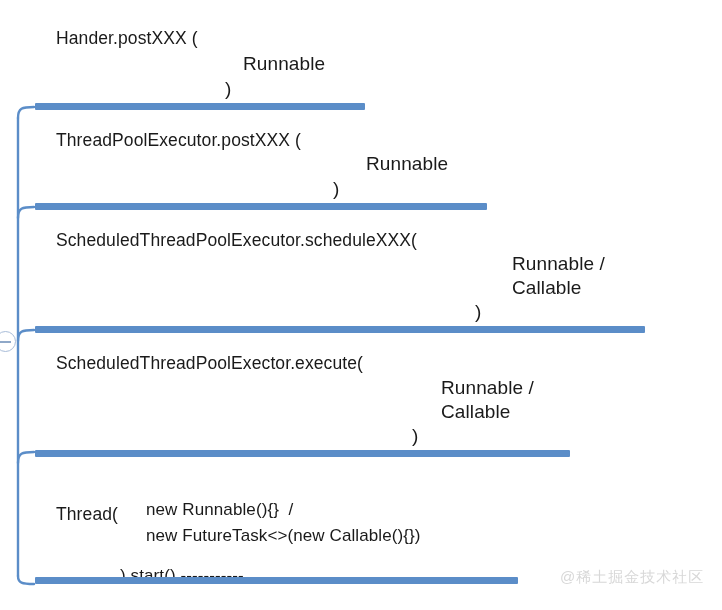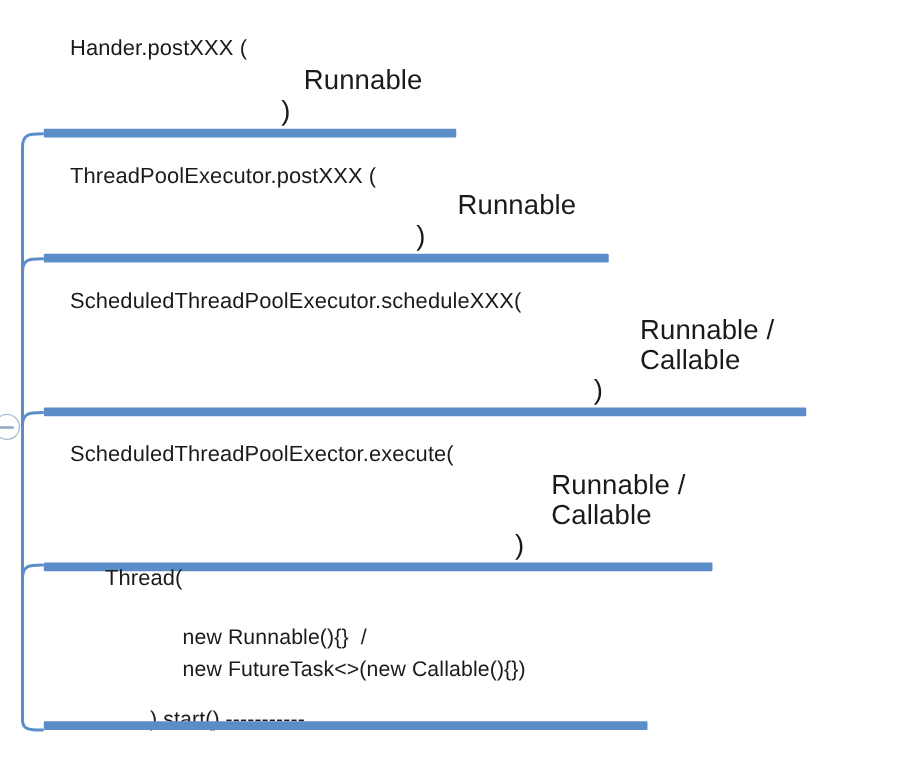--- a/index.html
+++ b/index.html
@@ -62,21 +62,21 @@
     white-space: pre;
     color: #1a1a1a;
     font-size: 17px;
     line-height: 22px;
     letter-spacing: 0.1px;
   }
   .line.head {
     font-size: 17.5px;
   }
   .line.arg {
-    font-size: 22px;
+    font-size: 19px;
   }
   .line.mono-ind {
     font-size: 17px;
   }
 
   
   .watermark {
     position: absolute;
     color: #d8d8d8;
     font-size: 15px;
@@ -133,21 +133,22 @@
 
   <div class="node">
     <div class="line head" style="left:56px; top:352px;">ScheduledThreadPoolExector.execute(</div>
     <div class="line arg" style="left:441px; top:377px;">Runnable /</div>
     <div class="line arg" style="left:441px; top:401px;">Callable</div>
     <div class="line arg" style="left:412px; top:425px;">)</div>
   </div>
   <div class="node-bar" style="left:35px; top:450px; width:535px;"></div>
 
   <div class="node">
-    <div class="line head" style="left:56px; top:451px;margin-left:28px;">Thread(</div>
+    <div class="line head" style="left:56px; top:503px;">Thread(</div>
     <div class="line mono-ind" style="left:146px; top:499px;">new Runnable(){}  /</div>
     <div class="line mono-ind" style="left:146px; top:525px;">new FutureTask&lt;&gt;(new Callable(){})</div>
     <div class="line mono-ind" style="left:120px; top:565px;">).start() -----------</div>
   </div>
   <div class="node-bar" style="left:35px; top:577px; width:483px;"></div>
 
+  <div class="watermark" style="left:560px; top:568px;">@稀土掘金技术社区</div>
 
 </div>
 
 </body></html>

